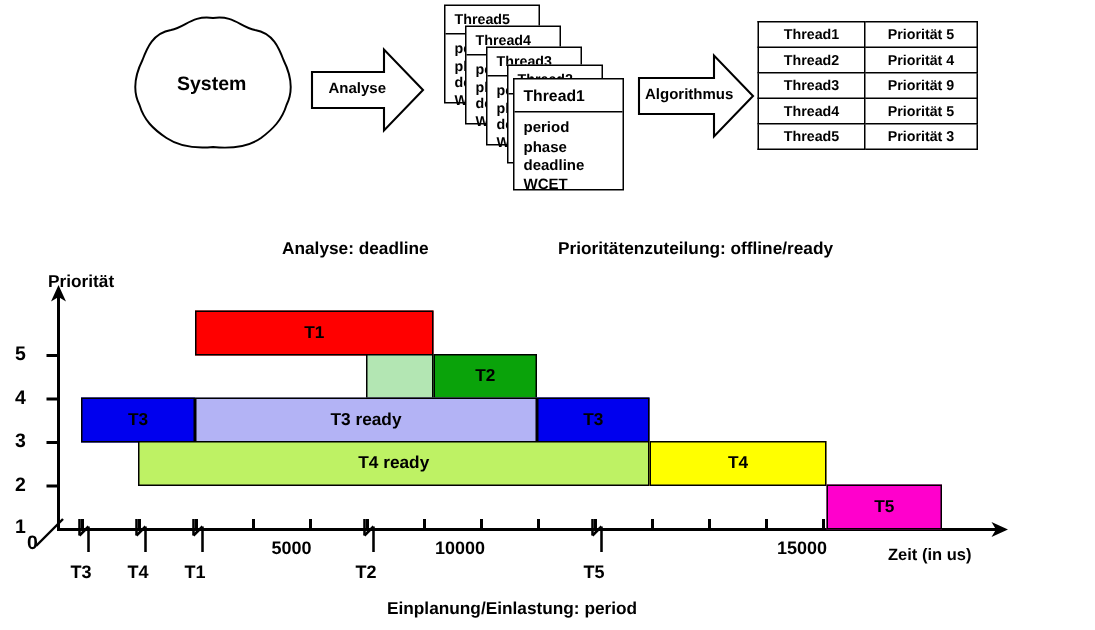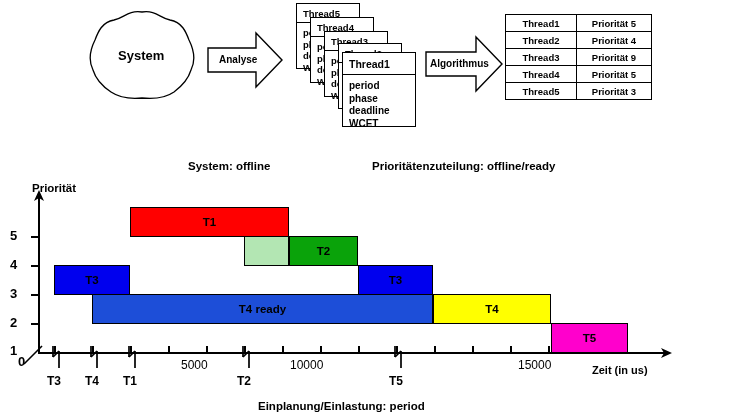--- a/index.html
+++ b/index.html
@@ -45,21 +45,21 @@
   #cap-bottom{left:258px;top:400px;font-size:11.5px;}
 
   
   #gantt{left:0;top:180px;width:578px;height:215px;}
   #ylabel{left:32px;top:2px;font-size:11.5px;}
   #yaxis{left:38px;top:16px;width:2px;height:158px;background:#000;}
   #xaxis{left:38px;top:172px;width:628px;height:2px;background:#000;}
   .ytick{position:absolute;width:8px;height:2px;background:#000;left:31px;}
   .ytick-lab{position:absolute;font-size:13px;font-weight:bold;left:10px;}
   .xtick{position:absolute;width:2px;height:7px;background:#000;top:166px;}
-  .xnum{position:absolute;font-size:12px;font-weight:normal;top:178px;}
+  .xnum{position:absolute;font-size:12px;font-weight:bold;top:178px;}
   .evt{position:absolute;top:165px;}
   .evt-lab{position:absolute;font-size:12px;font-weight:bold;top:194px;}
 
   .bar{
     position:absolute;border:1.4px solid #000;box-sizing:border-box;
     display:flex;align-items:center;justify-content:center;
     font-size:11.5px;font-weight:bold;color:#000;
   }
   #zeit{left:592px;top:184px;font-size:11px;}
 </style>
@@ -147,21 +147,21 @@
     <td class="c1">Thread4</td>
     <td class="c2">Priorität 5</td>
   </tr>
   <tr>
     <td class="c1">Thread5</td>
     <td class="c2">Priorität 3</td>
   </tr>
 </tbody>
   </table>
 
-<div class="abs txt" id="cap-analyse">System: offline</div>
+<div class="abs txt" id="cap-analyse">Analyse: deadline</div>
 <div class="abs txt" id="cap-prio">Prioritätenzuteilung: offline/ready</div>
 
 <div class="abs" id="gantt">
 
   <div class="txt abs" id="ylabel">Priorität</div>
 
   <div class="abs" id="yaxis"></div>
   <svg class="abs" style="left:33px;top:10px;" width="12" height="12" viewBox="0 0 12 12">
     <path d="M6,0 L11,11 L6,8 L1,11 Z" fill="#000"></path>
   </svg>
@@ -234,24 +234,25 @@
   <div class="evt-lab" style="left:389px;">T5</div>
 
   <div class="bar" style="left:130px;top:27px;width:159px;height:30px;background:#ff0000;">T1</div>
 
   <div class="bar" style="left:244px;top:56px;width:45px;height:30px;background:#b3e6b3;"></div>
 
   <div class="bar" style="left:289px;top:56px;width:69px;height:30px;background:#0aa30a;">T2</div>
 
   <div class="bar" style="left:54px;top:85px;width:76px;height:30px;background:#0000ee;">T3</div>
 
+  <div class="bar" style="left:130px;top:85px;width:228px;height:30px;background:#b3b3f5;">T3 ready</div>
 
   <div class="bar" style="left:358px;top:85px;width:75px;height:30px;background:#0000ee;">T3</div>
 
-  <div class="bar" style="left:92px;top:114px;width:341px;height:30px;background:#1d4ed8;">T4 ready</div>
+  <div class="bar" style="left:92px;top:114px;width:341px;height:30px;background:#bef264;">T4 ready</div>
 
   <div class="bar" style="left:433px;top:114px;width:118px;height:30px;background:#ffff00;">T4</div>
 
 
   <div class="bar" style="left:551px;top:143px;width:77px;height:30px;background:#ff00cc;">T5</div>
 
   <div class="txt abs" id="zeit">Zeit (in us)</div>
 </div>
 
 <div class="abs txt" id="cap-bottom">Einplanung/Einlastung: period</div>

